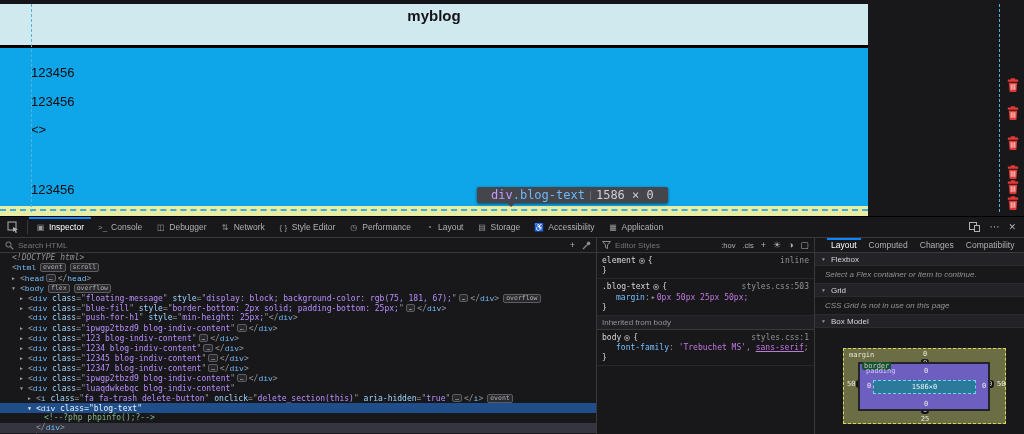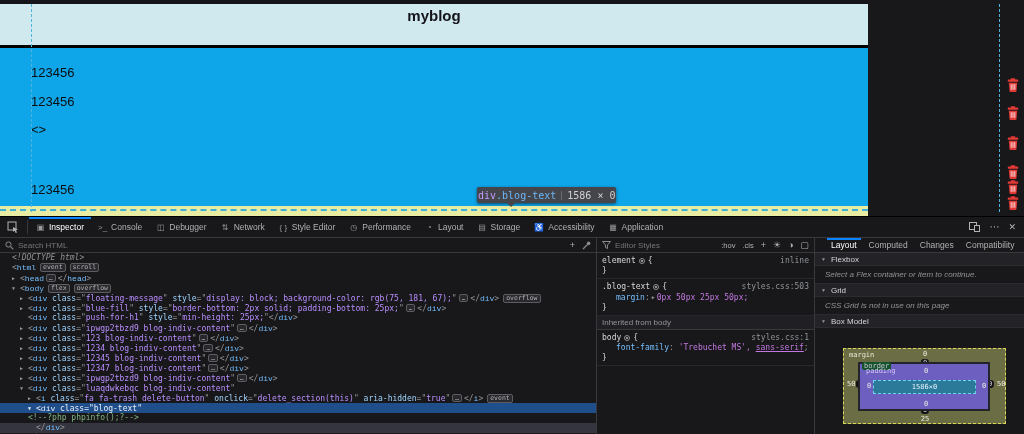--- a/index.html
+++ b/index.html
@@ -14,22 +14,22 @@
                  background:#cfe9ee; border-bottom:3px solid #000; }
   .site-title { text-align:center; padding-top:3px; font-size:15px; font-weight:600; color:#15141a; }
   .blog-item { position:absolute; left:31px; font-size:13px; color:#0c0c0c; }
   .trash { position:absolute; left:1007px; width:12px; height:14px; cursor:pointer; }
   .vguide { position:absolute; top:4px; height:208px; width:0; border-left:1px dashed #4fb4dc; }
   .hband  { position:absolute; left:0; top:206px; width:100%; height:10px; background:#e9eda3; }
   .hline  { position:absolute; left:0; top:209px; width:100%; height:0; border-top:2px dashed #3eafd6; }
 
   
   .tooltip { position:absolute; left:477px; top:187px; height:16px; display:flex; align-items:center; gap:5px;
-             background:#45454c; border-radius:2px; padding:0 1px;
-             font-family:"DejaVu Sans Mono",monospace; font-size:10px;
+             background:#45454c; border-radius:2px; padding:0 14px;
+             font-family:"DejaVu Sans Mono",monospace; font-size:12px;
              box-shadow:0 1px 3px rgba(0,0,0,.55); }
   .tooltip::after { content:""; position:absolute; left:30px; bottom:-4px;
                     border:4px solid transparent; border-top-color:#45454c; border-bottom:none; }
   .tt-tag { color:#c39bff; } .tt-class { color:#6cb8f8; }
   .tt-sep { width:1px; height:9px; background:#6a6a70; } .tt-dims { color:#d0d0d4; }
 
   
   .devtools { position:absolute; left:0; top:216px; width:1024px; height:218px;
               background:#18181a; color:#b1b1b3; border-top:1px solid #000; }
   .dt-toolbar { height:21px; display:flex; align-items:stretch; border-bottom:1px solid #38383d; }
@@ -275,21 +275,21 @@
             <div class="mrow" style="padding-left: 20px;"><span class="arrow"></span><span class="tok-g">&lt;</span><span class="tok-t">div</span><span class="tok-n"> class</span><span class="tok-g">="</span><span class="tok-v">push-for-h1</span><span class="tok-g">"</span><span class="tok-n"> style</span><span class="tok-g">="</span><span class="tok-v">min-height: 25px;</span><span class="tok-g">"</span><span class="tok-g">&lt;/</span><span class="tok-t">div</span><span class="tok-g">&gt;</span></div>
             <div class="mrow" style="padding-left: 20px;"><span class="arrow">▶</span><span class="tok-g">&lt;</span><span class="tok-t">div</span><span class="tok-n"> class</span><span class="tok-g">="</span><span class="tok-v">ipwgp2tbzd9 blog-indiv-content</span><span class="tok-g">"</span><span class="ellip">…</span><span class="tok-g">&lt;/</span><span class="tok-t">div</span><span class="tok-g">&gt;</span></div>
             <div class="mrow" style="padding-left: 20px;"><span class="arrow">▶</span><span class="tok-g">&lt;</span><span class="tok-t">div</span><span class="tok-n"> class</span><span class="tok-g">="</span><span class="tok-v">123 blog-indiv-content</span><span class="tok-g">"</span><span class="ellip">…</span><span class="tok-g">&lt;/</span><span class="tok-t">div</span><span class="tok-g">&gt;</span></div>
             <div class="mrow" style="padding-left: 20px;"><span class="arrow">▶</span><span class="tok-g">&lt;</span><span class="tok-t">div</span><span class="tok-n"> class</span><span class="tok-g">="</span><span class="tok-v">1234 blog-indiv-content</span><span class="tok-g">"</span><span class="ellip">…</span><span class="tok-g">&lt;/</span><span class="tok-t">div</span><span class="tok-g">&gt;</span></div>
             <div class="mrow" style="padding-left: 20px;"><span class="arrow">▶</span><span class="tok-g">&lt;</span><span class="tok-t">div</span><span class="tok-n"> class</span><span class="tok-g">="</span><span class="tok-v">12345 blog-indiv-content</span><span class="tok-g">"</span><span class="ellip">…</span><span class="tok-g">&lt;/</span><span class="tok-t">div</span><span class="tok-g">&gt;</span></div>
             <div class="mrow" style="padding-left: 20px;"><span class="arrow">▶</span><span class="tok-g">&lt;</span><span class="tok-t">div</span><span class="tok-n"> class</span><span class="tok-g">="</span><span class="tok-v">12347 blog-indiv-content</span><span class="tok-g">"</span><span class="ellip">…</span><span class="tok-g">&lt;/</span><span class="tok-t">div</span><span class="tok-g">&gt;</span></div>
             <div class="mrow" style="padding-left: 20px;"><span class="arrow">▶</span><span class="tok-g">&lt;</span><span class="tok-t">div</span><span class="tok-n"> class</span><span class="tok-g">="</span><span class="tok-v">ipwgp2tbzd9 blog-indiv-content</span><span class="tok-g">"</span><span class="ellip">…</span><span class="tok-g">&lt;/</span><span class="tok-t">div</span><span class="tok-g">&gt;</span></div>
             <div class="mrow" style="padding-left: 20px;"><span class="arrow">▼</span><span class="tok-g">&lt;</span><span class="tok-t">div</span><span class="tok-n"> class</span><span class="tok-g">="</span><span class="tok-v">luaqdwkebqc blog-indiv-content</span><span class="tok-g">"</span></div>
             <div class="mrow" style="padding-left: 28px;"><span class="arrow">▶</span><span class="tok-g">&lt;</span><span class="tok-t">i</span><span class="tok-n"> class</span><span class="tok-g">="</span><span class="tok-v">fa fa-trash delete-button</span><span class="tok-g">"</span><span class="tok-n"> onclick</span><span class="tok-g">="</span><span class="tok-v">delete_section(this)</span><span class="tok-g">"</span><span class="tok-n"> aria-hidden</span><span class="tok-g">="</span><span class="tok-v">true</span><span class="tok-g">"</span><span class="ellip">…</span><span class="tok-g">&lt;/</span><span class="tok-t">i</span><span class="tok-g">&gt;</span><span class="badge">event</span></div>
             <div class="mrow sel" style="padding-left: 28px;"><span class="arrow">▼</span><span class="tok-g">&lt;</span><span class="tok-t">div</span><span class="tok-n"> class</span><span class="tok-g">="</span><span class="tok-v">blog-text</span><span class="tok-g">"</span></div>
-            <div class="mrow" style="padding-left: 20px;"><span class="arrow"></span><span class="tok-c">&lt;!--?php phpinfo();?--&gt;</span></div>
+            <div class="mrow" style="padding-left: 36px;"><span class="arrow"></span><span class="tok-c">&lt;!--?php phpinfo();?--&gt;</span></div>
             <div class="mrow hov" style="padding-left: 28px;"><span class="arrow"></span><span class="tok-g">&lt;/</span><span class="tok-t">div</span><span class="tok-g">&gt;</span></div>
             <div class="mrow dim" style="padding-left: 20px;"><span class="arrow"></span><span class="tok-g">&lt;/</span><span class="tok-t">div</span><span class="tok-g">&gt;</span></div>
           </div>
       </div>
 
       <div class="rules-panel">
         <div class="bar-row">
           <svg class="ic" width="9" height="8" viewBox="0 0 9 8">
             <path d="M0.5 0.5 H8.5 L5.5 4 V7.5 L3.5 6.5 V4 Z" fill="none" stroke="#8a8a8e"></path>
           </svg>

